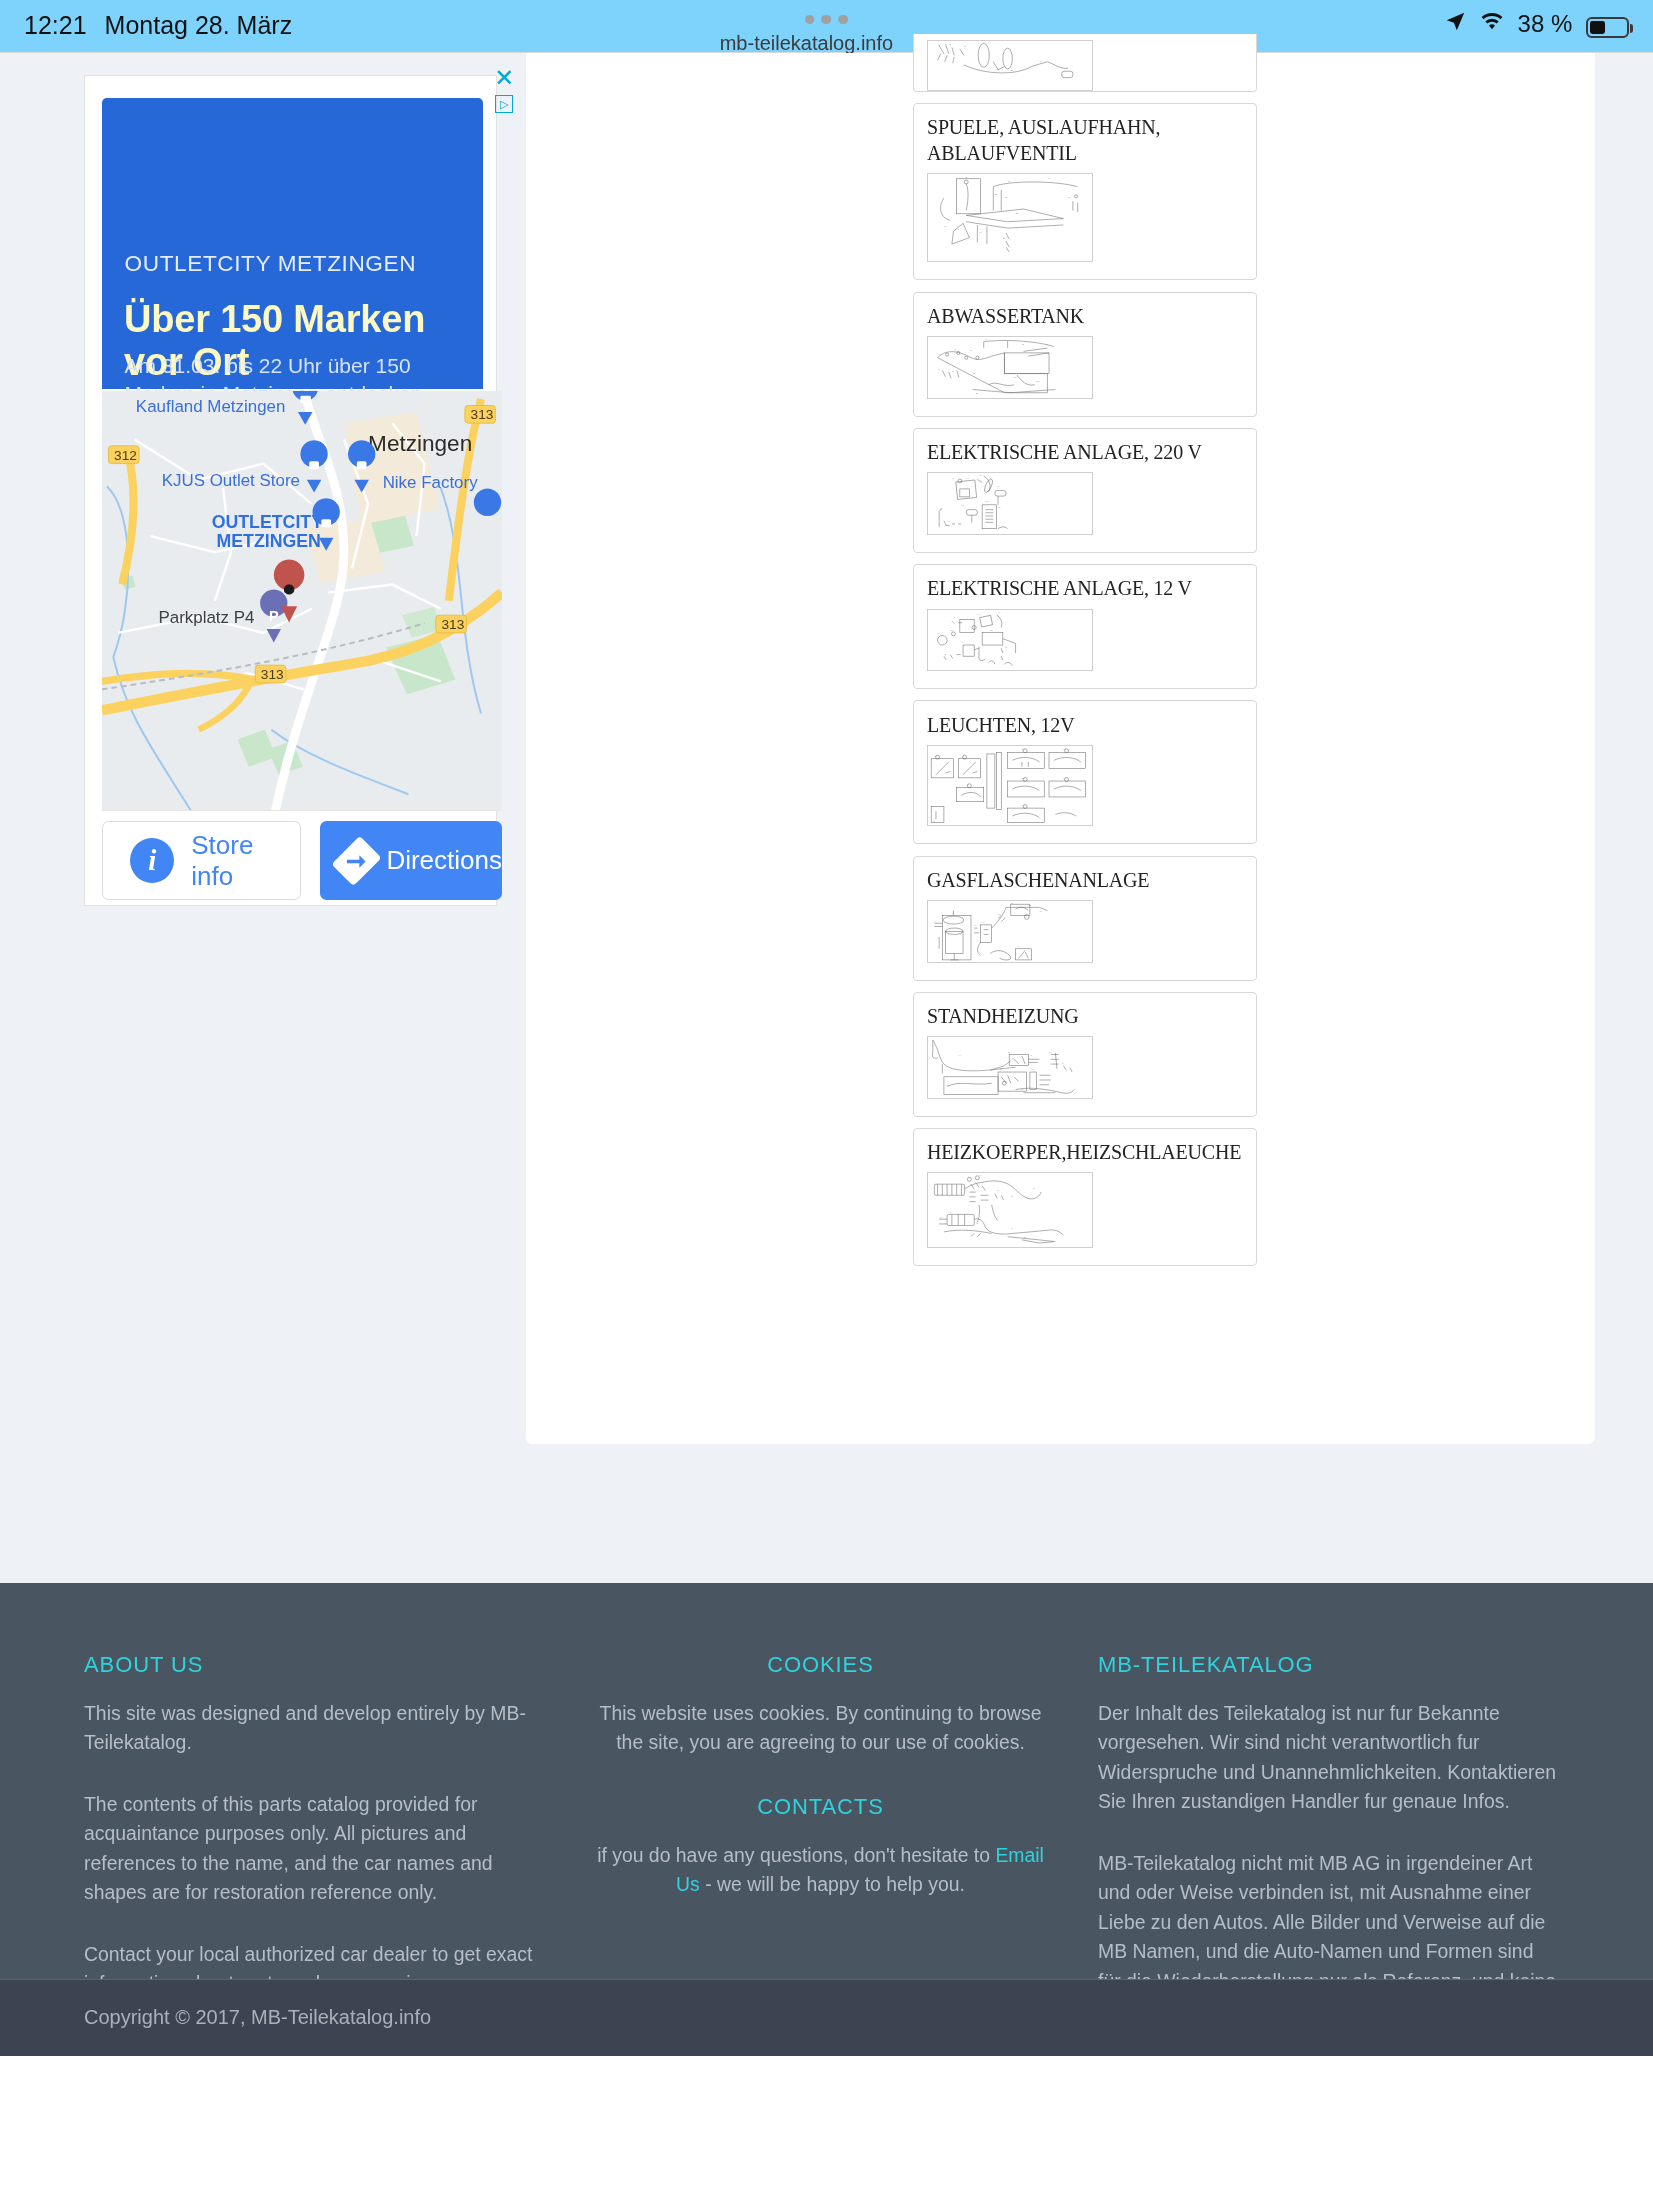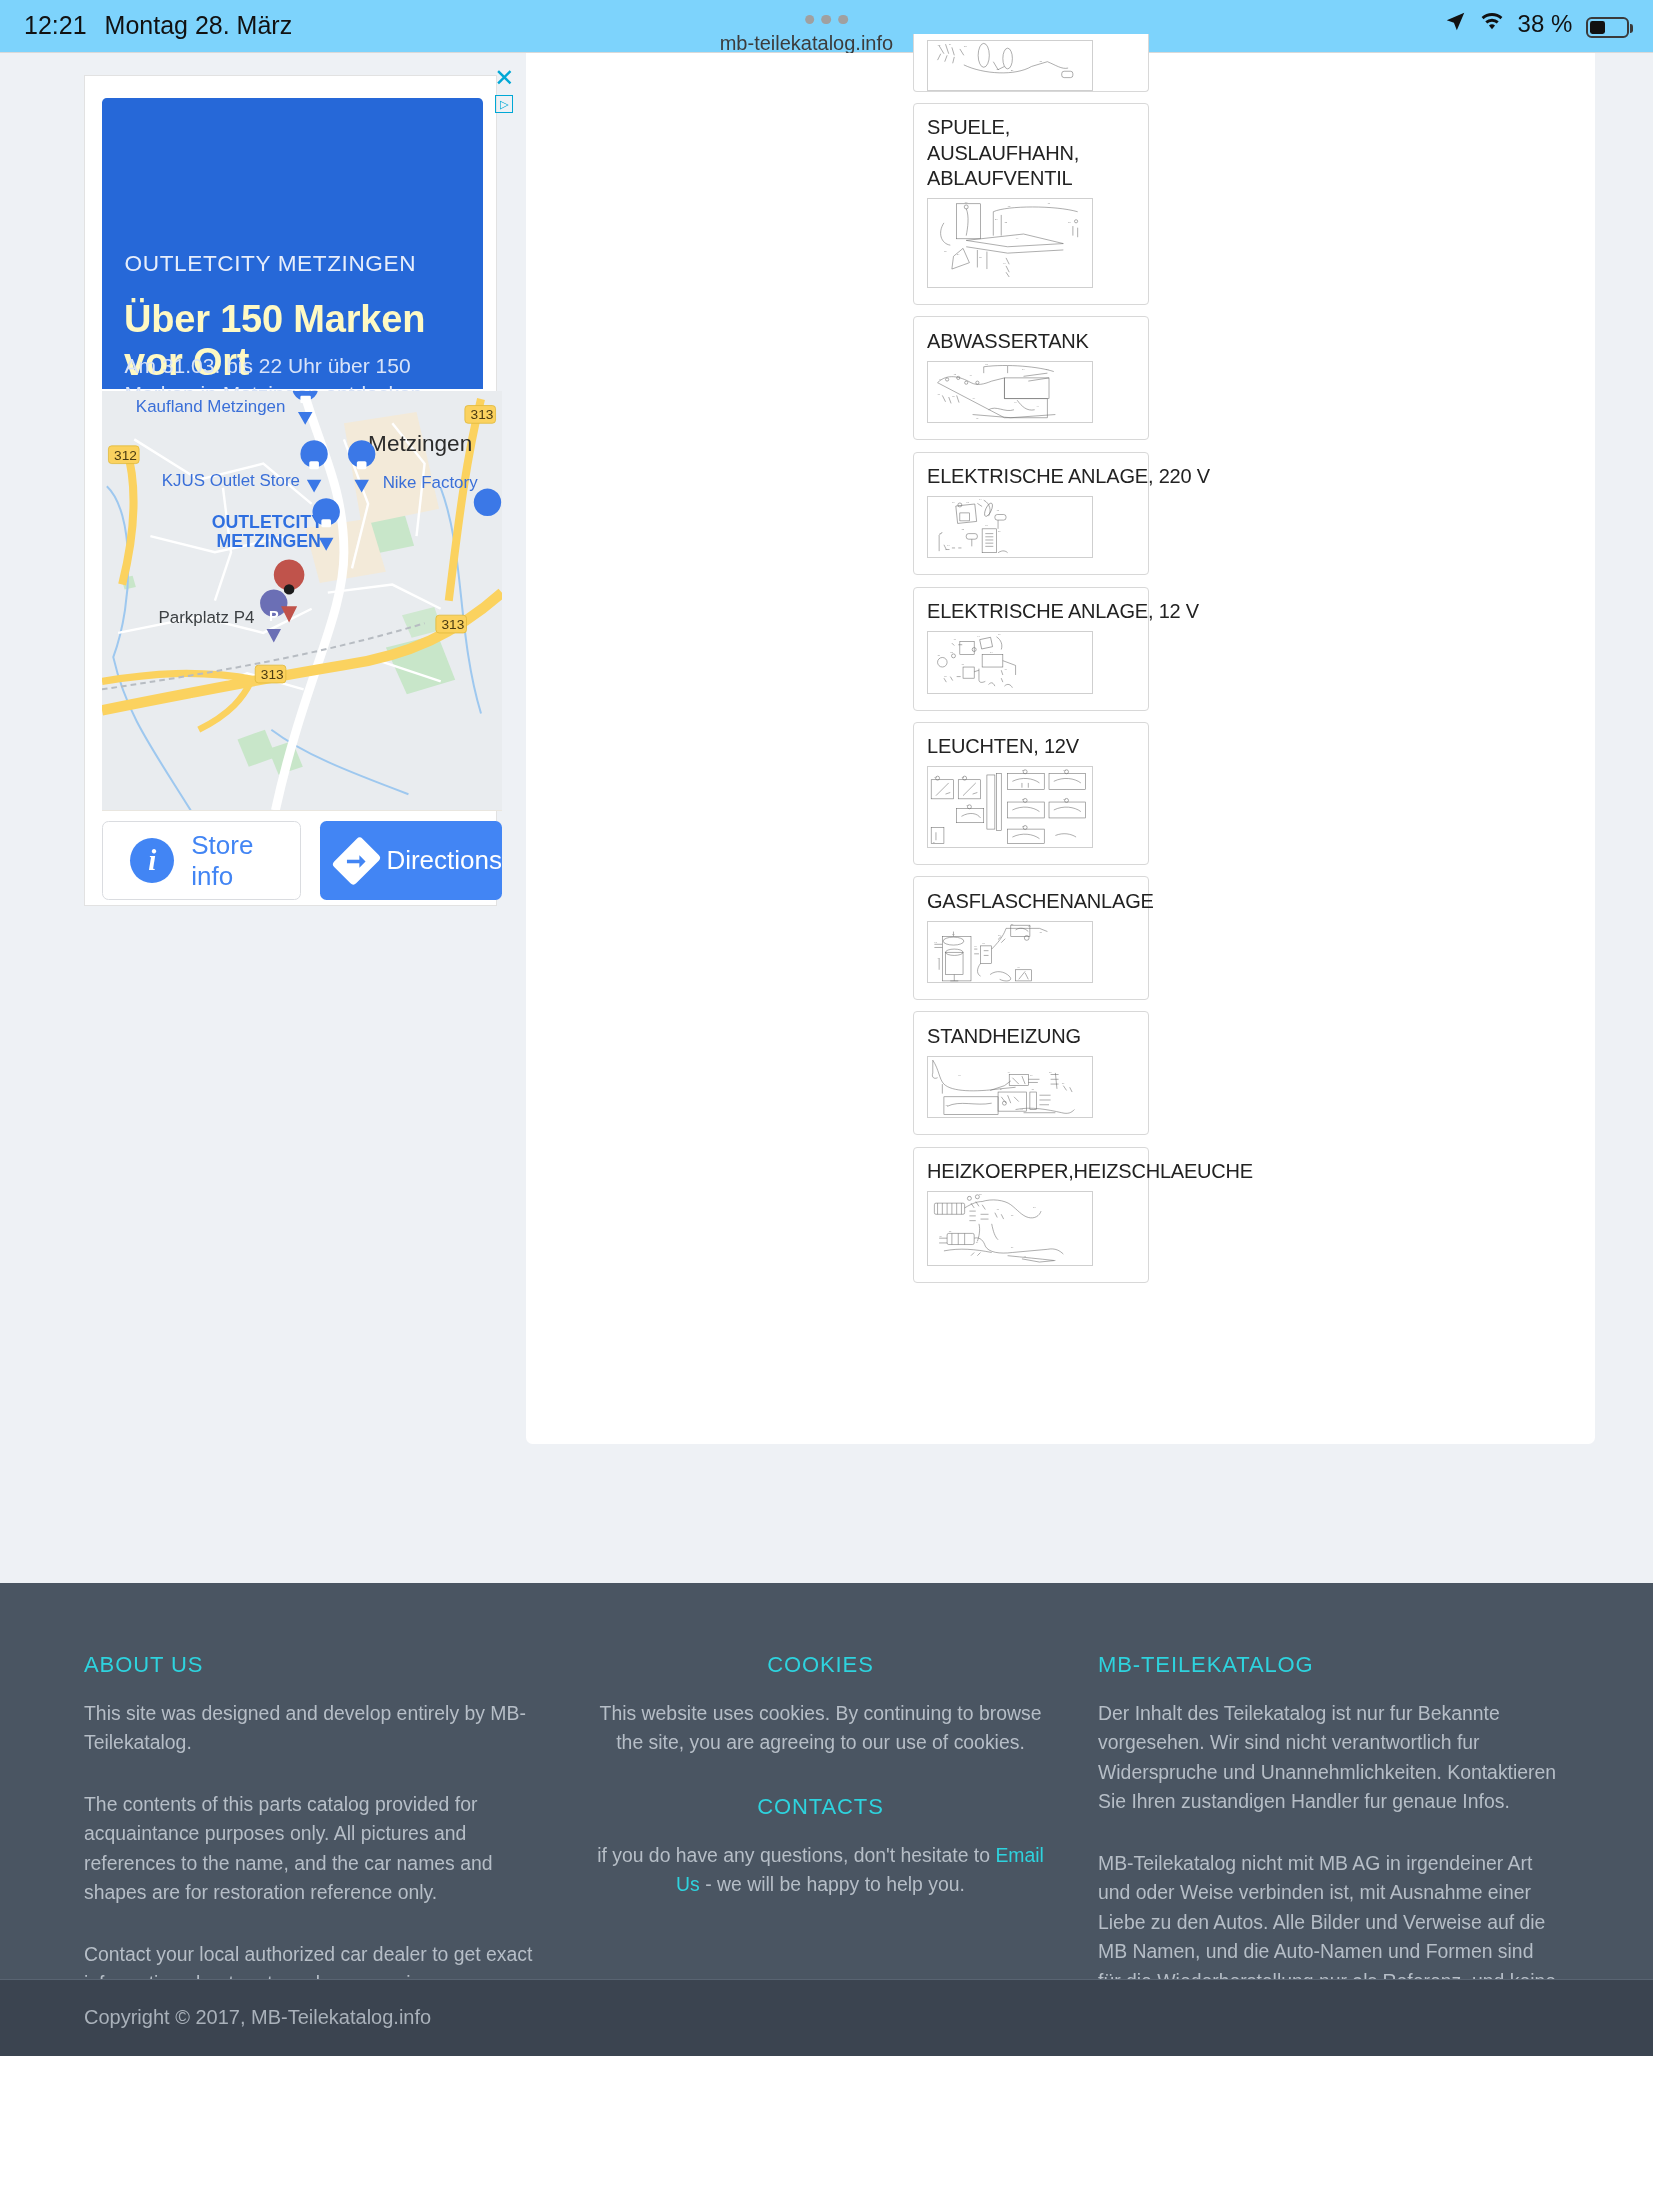--- a/index.html
+++ b/index.html
@@ -132,21 +132,21 @@
   .map-lbl-city { font-size:28px; fill:#2b2b2b; font-family:"Liberation Sans",sans-serif; }
   .map-lbl-oc { font-size:22px; fill:#2f6fe0; font-weight:bold; font-family:"Liberation Sans",sans-serif; }
   .shield { font-size:17px; fill:#4a3b12; font-family:"Liberation Sans",sans-serif; }
 
   
   .content-panel {
     position:absolute; left:526px; top:0; width:1069px; height:1391px;
     background:#ffffff; border-radius:0 0 6.5px 6.5px;
   }
   .cat-list {
-    position:absolute; left:387px; top:-19.4px; width:236px;
+    position:absolute; left:387px; top:-19.4px; width:344px;font-family:Liberation Serif, serif;
   }
   .cat-card {
     border:0.8px solid #d8d8d8; border-radius:4px; background:#fff;
     margin-bottom:11.3px; padding:11.3px 13px 13px 13px;
   }
   .cat-card.clipped {
     border-top:none; border-radius:0 0 4px 4px; padding-top:0; overflow:hidden;
     height:58px;
   }
   .cat-title {

